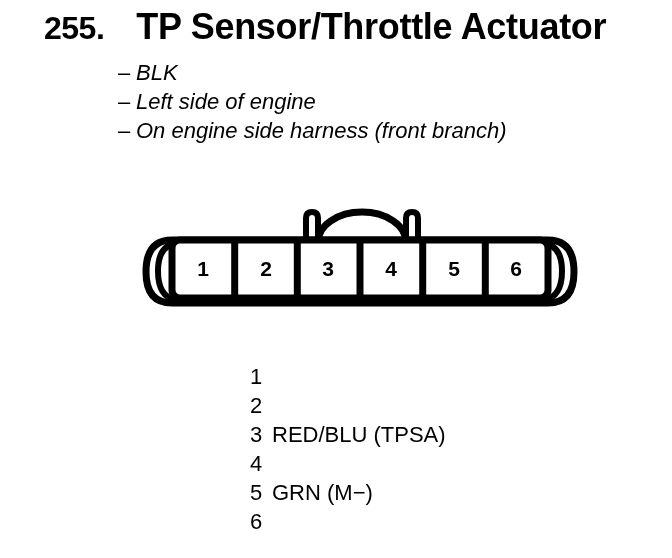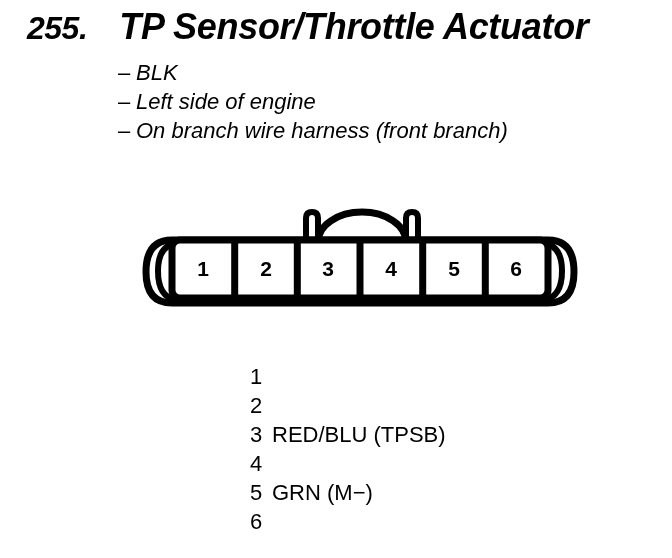--- a/index.html
+++ b/index.html
@@ -13,26 +13,25 @@
     position: relative;
     overflow: hidden;
     font-family: "Liberation Sans", sans-serif;
     color: #000000;
     -webkit-font-smoothing: none;
   }
 
   
   #title-row {
     position: absolute;
-    left: 27px;
+    left: 44px;
     top: 6px;
     display: flex;
     align-items: baseline;
     white-space: nowrap;
-    font-style: italic;
   }
   #title-number {
     font-size: 32px;
     font-weight: bold;
     letter-spacing: -0.5px;
   }
   #title-text {
     font-size: 36px;
     font-weight: bold;
     margin-left: 32px;
@@ -110,21 +109,21 @@
     <span class="spec-label">BLK</span>
   </div>
 
   <div class="spec-item">
     <span class="spec-dash">–</span>
     <span class="spec-label">Left side of engine</span>
   </div>
 
   <div class="spec-item">
     <span class="spec-dash">–</span>
-    <span class="spec-label">On branch wire harness (front branch)</span>
+    <span class="spec-label">On engine side harness (front branch)</span>
   </div>
 
 </div>
 
 <div id="connector">
   <svg width="440" height="105" viewBox="0 0 440 105" xmlns="http://www.w3.org/2000/svg">
 
     <path d="M 32 35
              Q 6 35 6 67
              Q 6 98 32 98
@@ -166,21 +165,21 @@
   <div class="legend-row">
     <span class="legend-pin">1</span>
   </div>
 
   <div class="legend-row">
     <span class="legend-pin">2</span>
   </div>
 
   <div class="legend-row">
     <span class="legend-pin">3</span>
-    <span class="legend-desc">RED/BLU (TPSB)</span>
+    <span class="legend-desc">RED/BLU (TPSA)</span>
   </div>
 
   <div class="legend-row">
     <span class="legend-pin">4</span>
   </div>
 
   <div class="legend-row">
     <span class="legend-pin">5</span>
     <span class="legend-desc">GRN (M−)</span>
   </div>

